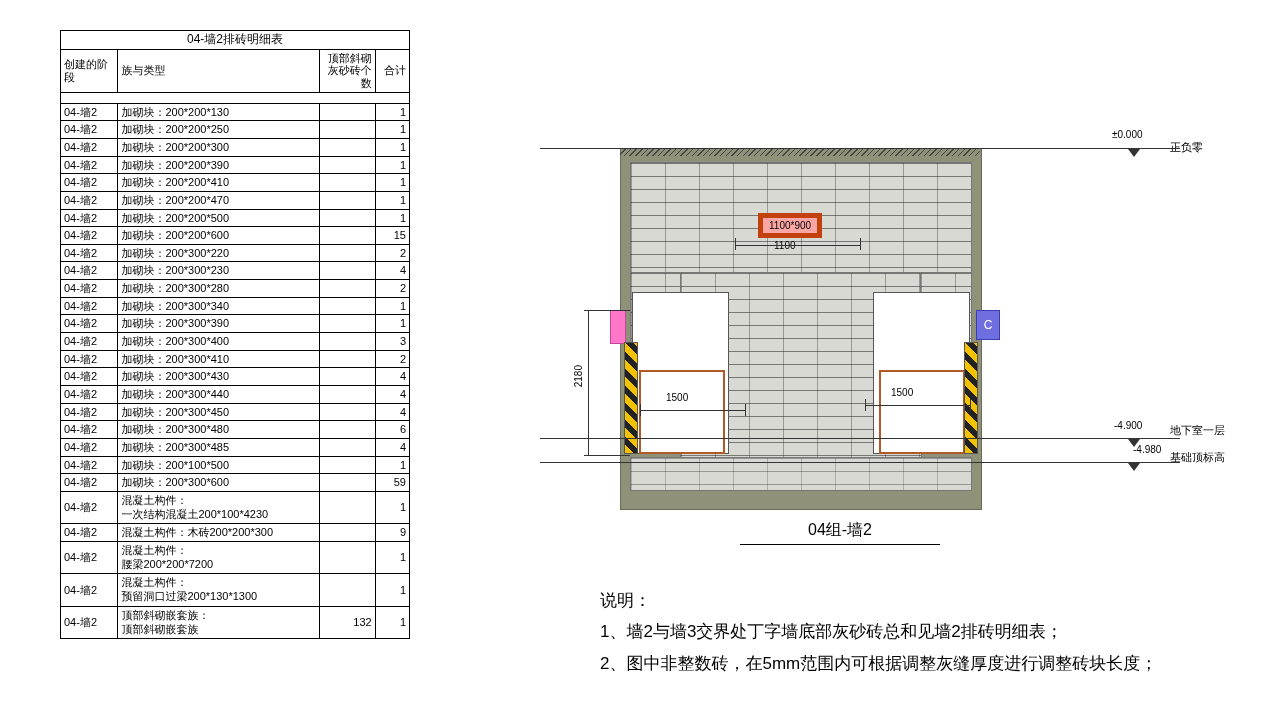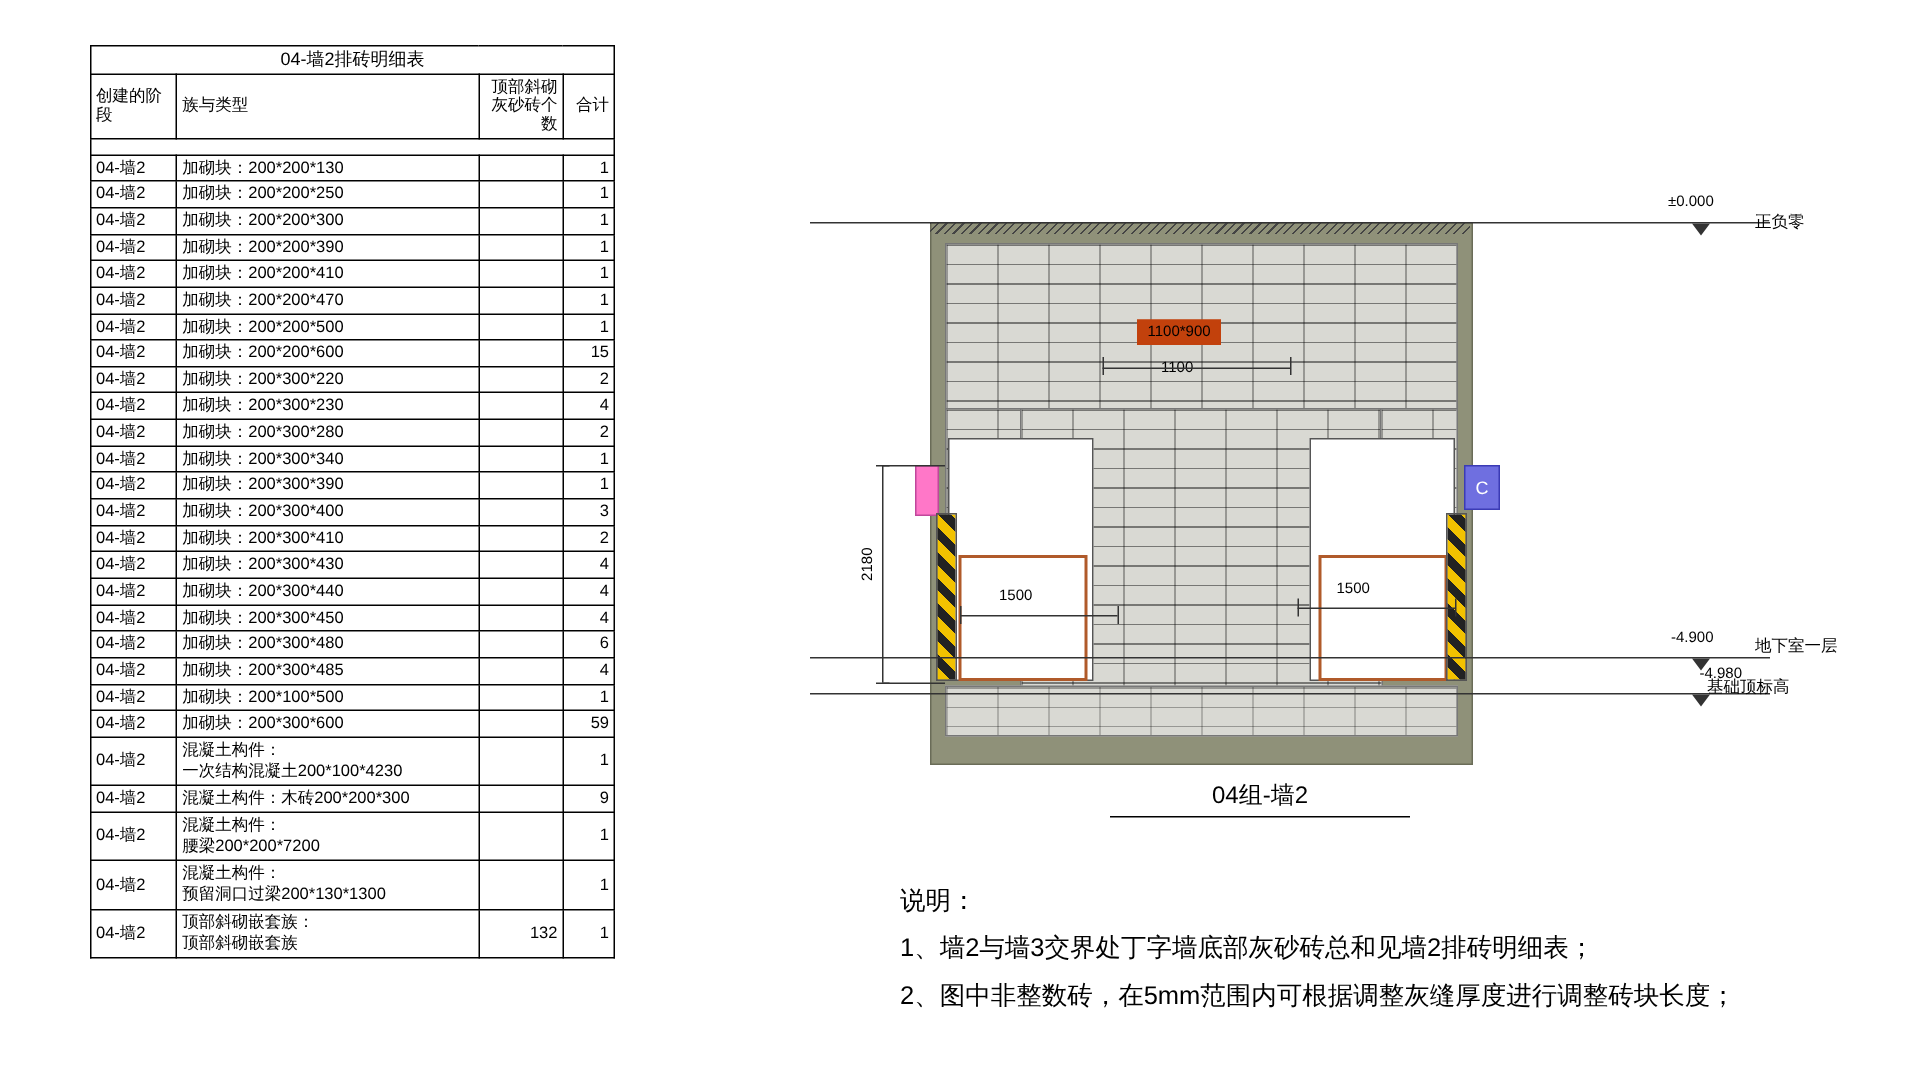--- a/index.html
+++ b/index.html
@@ -74,21 +74,21 @@
   .opf-left{left:99px;top:250px;width:82px;height:80px;}
   .opf-right{left:339px;top:250px;width:82px;height:80px;}
 
   .tag-pink{position:absolute;left:70px;top:190px;width:14px;height:32px;background:#ff77c8;border:1px solid #c0479b;}
   .tag-blue{position:absolute;left:436px;top:190px;width:22px;height:28px;background:#6f6fe0;border:1px solid #3b3bb5;color:#fff;font-size:12px;text-align:center;line-height:28px;}
   .hazard{position:absolute;width:12px;height:110px;background:repeating-linear-gradient(45deg,#f2c200 0 6px,#222 6px 12px);border:1px solid #555;}
   .hz-left{left:84px;top:222px;}
   .hz-right{left:424px;top:222px;}
 
   .callout-box{
-    position:absolute;background:#c2410c;border:1px solid #c2410c;
+    position:absolute;background:#fca5a5;border:5px solid #c2410c;
     font-size:10px;text-align:center;padding:2px 6px;white-space:nowrap;
   }
   .cb-1100x900{left:218px;top:93px;}
   .cb-1100{left:228px;top:118px;border:none;background:transparent;}
   .cb-1500a{left:120px;top:270px;border:none;background:transparent;}
   .cb-1500b{left:345px;top:265px;border:none;background:transparent;}
   .leader{position:absolute;height:1px;background:#333;}
   .leaderv{position:absolute;width:1px;background:#333;}
 
   .dim-v{
@@ -366,21 +366,21 @@
     <div class="level-name" style="left:630px;top:20px;">正负零</div>
 
     <div class="level-line" style="left:0px;top:318px;width:640px;"></div>
     <div class="level-tri" style="left:588px;top:319px;"></div>
     <div class="level-text" style="left:574px;top:300px;">-4.900</div>
     <div class="level-name" style="left:630px;top:303px;">地下室一层</div>
 
     <div class="level-line" style="left:0px;top:342px;width:640px;"></div>
     <div class="level-tri" style="left:588px;top:343px;"></div>
     <div class="level-text" style="left:593px;top:324px;">-4.980</div>
-    <div class="level-name" style="left:598px;top:330px;">基础顶标高</div>
+    <div class="level-name" style="left:630px;top:330px;">基础顶标高</div>
 
     <div class="fig-caption">04组-墙2</div>
   </div>
 
   <div class="notes">
     <div class="t">说明：</div>
     <div>1、墙2与墙3交界处丁字墙底部灰砂砖总和见墙2排砖明细表；</div>
     <div>2、图中非整数砖，在5mm范围内可根据调整灰缝厚度进行调整砖块长度；</div>
   </div>
 

